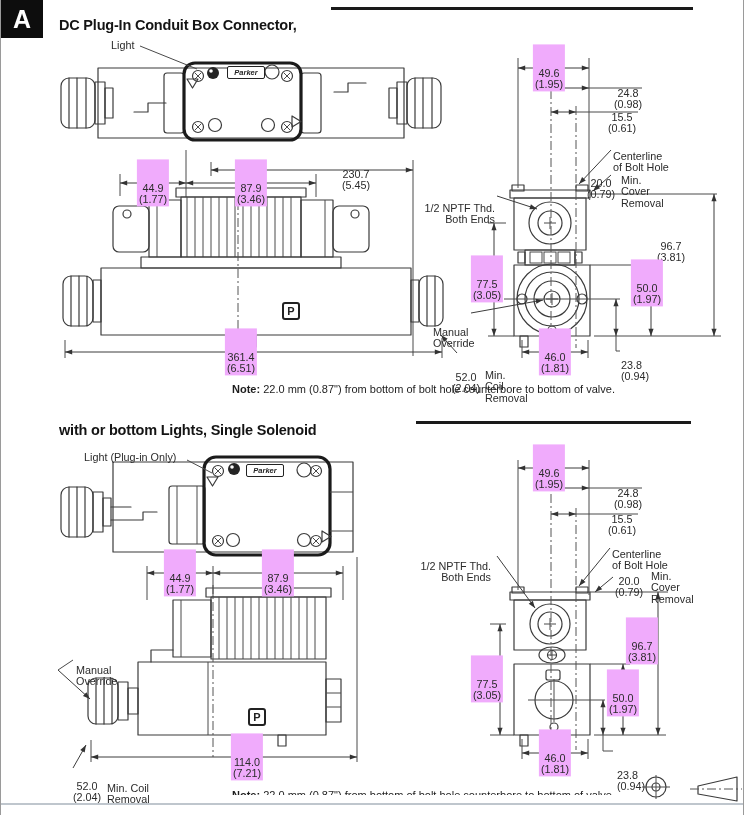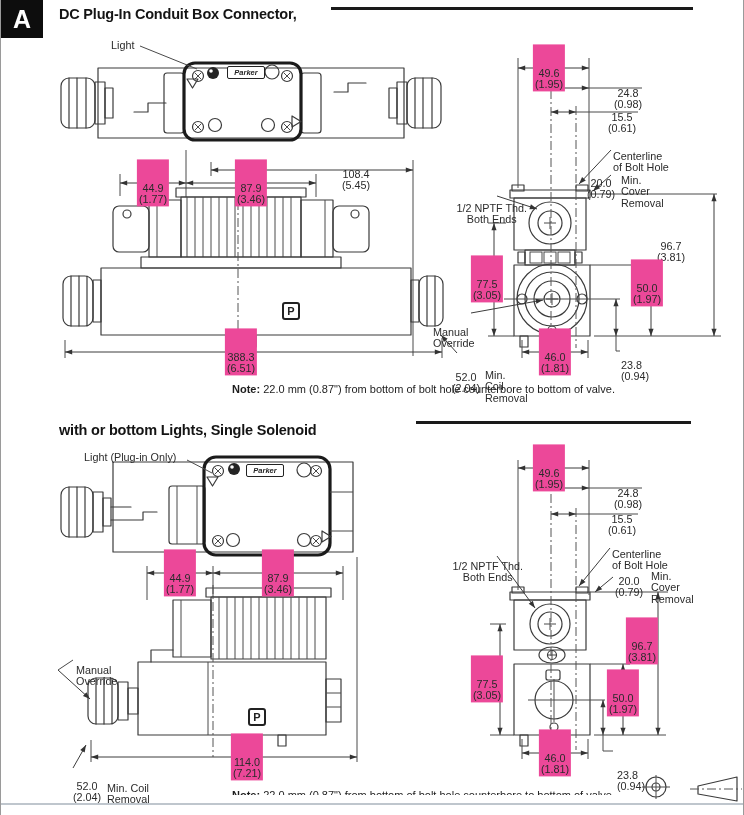--- a/index.html
+++ b/index.html
@@ -12,23 +12,23 @@
   .thick{ stroke:#1b1b1b; stroke-width:3.2; fill:none; stroke-linejoin:round; }
   .thin { stroke:#4a4a4a; stroke-width:1; fill:none; }
   .dimln{ stroke:#3c3c3c; stroke-width:1; fill:none; }
   .dash { stroke:#555; stroke-width:1; fill:none; stroke-dasharray:9 3 2 3; }
   .fillb{ fill:#242424; stroke:none; }
 
   .lbl { position:absolute; font-size:10.8px; line-height:11.8px; color:#2b2b2b;
          text-align:center; white-space:pre; }
   .c   { transform:translateX(-50%); }
   .cc  { transform:translate(-50%,-50%); }
-  .dim { background:#ec4899; padding:0 2px; }
+  .dim { background:#f0abfc; padding:0 2px; }
   .la  { text-align:left; }
-  .ra  { transform:translateX(-100%); text-align:center;margin-left:32px; }
+  .ra  { transform:translateX(-100%); text-align:right; }
 
   .tab { position:absolute; left:0; top:0; width:42px; height:38px; background:#0d0d0d;
          color:#fff; font-weight:bold; font-size:25px; display:flex; align-items:center;
          justify-content:center; }
   .title { position:absolute; left:58px; font-weight:bold; font-size:14.5px; color:#141414;
            letter-spacing:-0.2px; white-space:pre; }
   .rule { position:absolute; height:3px; background:#1a1a1a; }
   .pbox { position:absolute; width:18px; height:18px; border:2px solid #222; border-radius:3px;
           font-weight:bold; font-size:11px; color:#222; display:flex; align-items:center;
           justify-content:center; background:#fff; }
@@ -294,36 +294,36 @@
       <circle class="ln" cx="655" cy="787" r="10"></circle>
       <circle class="ln" cx="655" cy="787" r="4"></circle>
       <path class="thin" d="M641,787H669 M655,775V799"></path>
       <path class="ln" d="M697,786L736,777V801L697,794Z"></path>
       <line class="dash" x1="689" y1="789" x2="741" y2="789"></line>
     </g>
   </svg>
 
   <div class="tab">A</div>
 
-  <div class="title" style="top:6px">DC Plug-In Conduit Box Connector,</div>
+  <div class="title" style="top:17px">DC Plug-In Conduit Box Connector,</div>
   <div class="rule" style="left:330px;top:7px;width:362px"></div>
 
   <div class="title" style="top:422px">with or bottom Lights, Single Solenoid</div>
   <div class="rule" style="left:415px;top:421px;width:275px"></div>
 
   <div class="lbl la" style="left:110px;top:40px">Light</div>
 
   <div class="lbl c" style="left:355px;top:145px">
-    <div>108.4</div><div>(5.45)</div></div>
+    <div>230.7</div><div>(5.45)</div></div>
   <div class="lbl cc dim" style="left:152px;top:183px">
     <div>44.9</div><div>(1.77)</div></div>
   <div class="lbl cc dim" style="left:250px;top:183px">
     <div>87.9</div><div>(3.46)</div></div>
   <div class="lbl cc dim" style="left:240px;top:352px">
-    <div>388.3</div><div>(6.51)</div></div>
+    <div>361.4</div><div>(6.51)</div></div>
 
   <div class="lbl c" style="left:465px;top:348px">
     <div>52.0</div><div>(2.04)</div></div>
   <div class="lbl la" style="left:484px;top:346px">
     <div>Min.</div><div>Coil</div><div>Removal</div></div>
 
   <div class="note" style="left:198px;top:383px"><b>Note:</b><span> 22.0 mm (0.87") from bottom of bolt hole counterbore to bottom of valve.</span></div>
 
   <div class="lbl cc dim" style="left:548px;top:68px">
     <div>49.6</div><div>(1.95)</div></div>

